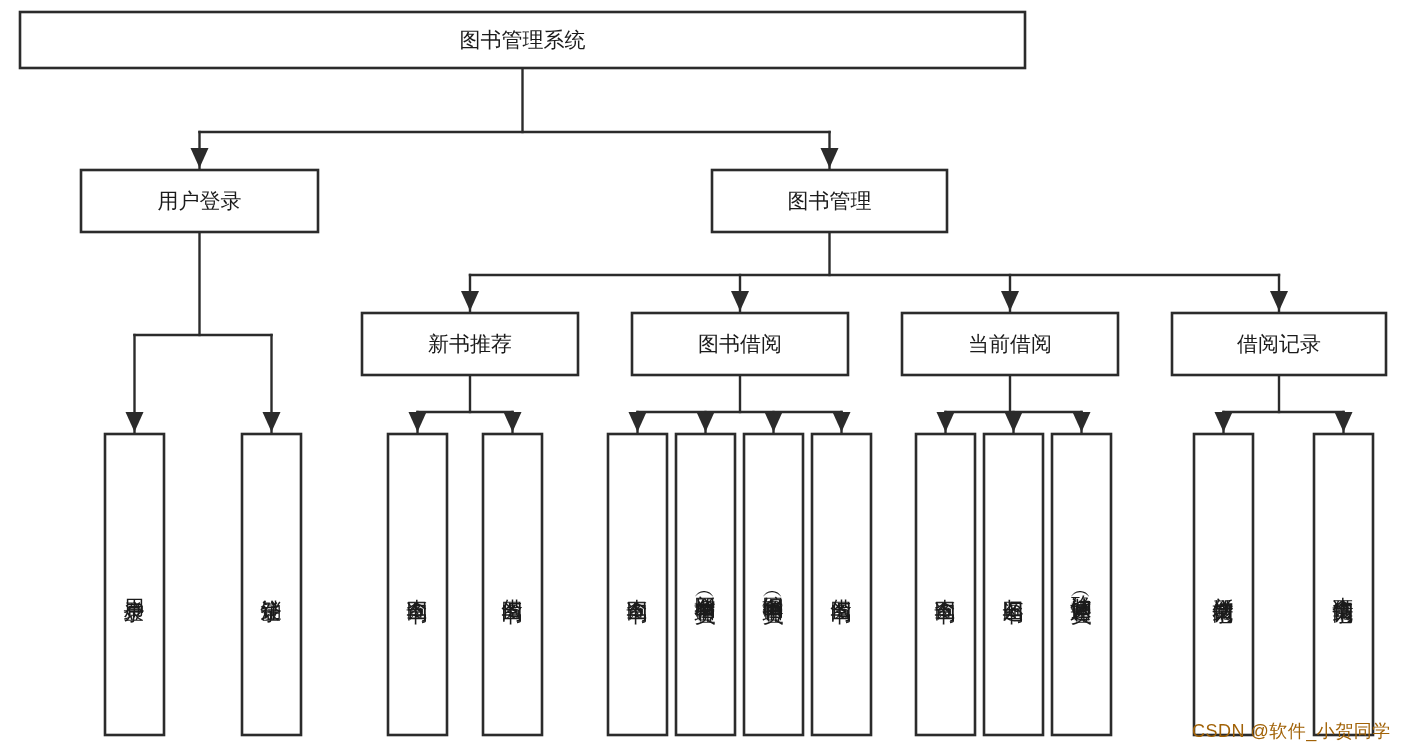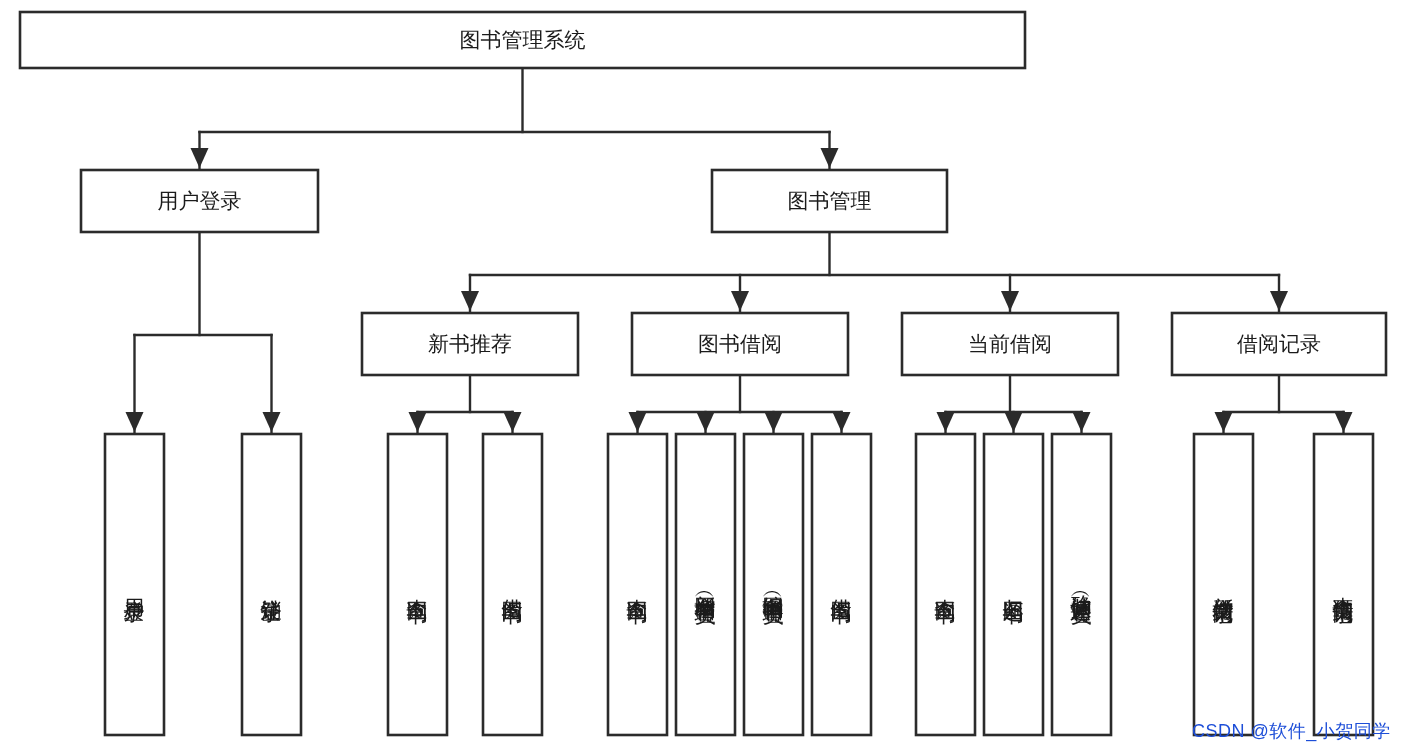--- a/index.html
+++ b/index.html
@@ -57,21 +57,21 @@
     color: #1b1b1b;
     font-family: "Liberation Sans", "DejaVu Sans", sans-serif;
     font-size: 21px;
     line-height: 1;
     letter-spacing: 1.5px;
     pointer-events: none;
     text-align: center;
   }
   .watermark {
     position: absolute;
-    color: #1d4ed8;
+    color: #a16207;
     font-family: "Liberation Sans", "DejaVu Sans", sans-serif;
     font-size: 18px;
     white-space: nowrap;
     letter-spacing: 0.5px;
   }
 </style>
 </head>
 <body>
 
 <div id="diagram-root">

